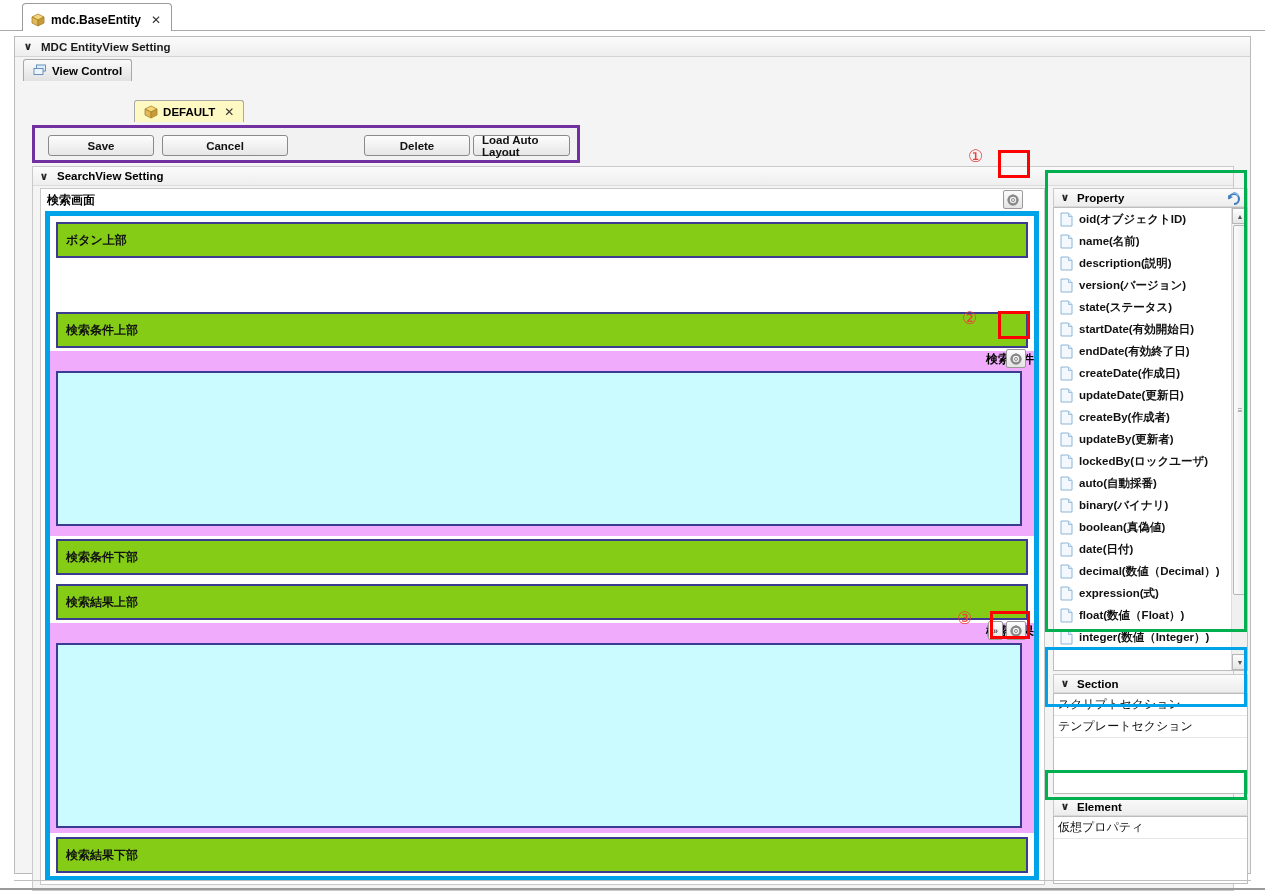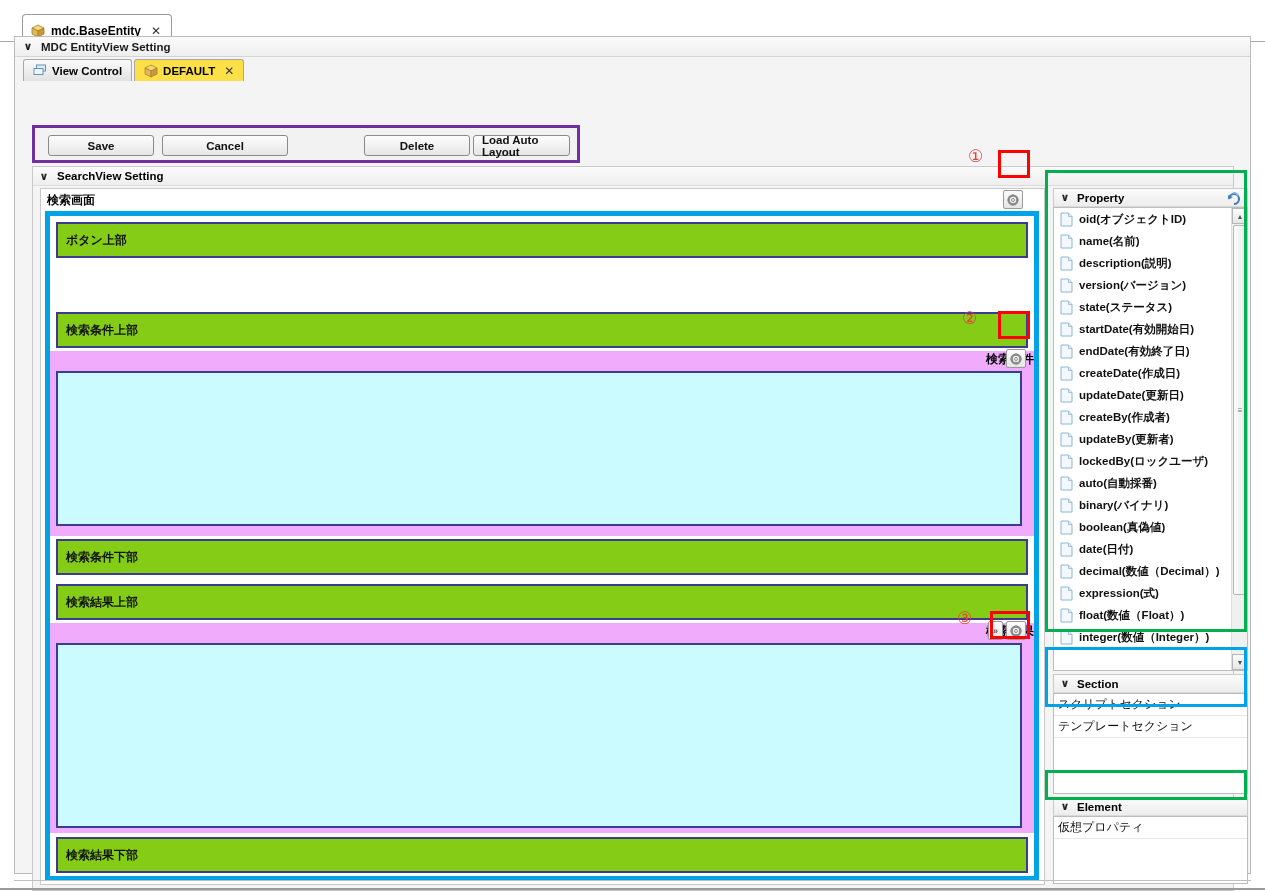--- a/index.html
+++ b/index.html
@@ -10,21 +10,21 @@
     font-family: "Liberation Sans", "DejaVu Sans", sans-serif;
     font-size: 12px;
     color: #000;
     overflow: hidden;
   }
 
   
   #app { position: relative; width: 1265px; height: 892px; background: #fff; }
 
   .tabstrip {
-    position: absolute; left: 0; top: 11px; width: 1265px; height: 31px;
+    position: absolute; left: 0; top: 0; width: 1265px; height: 31px;
     border-bottom: 1px solid #a9a9a9;
     background: #ffffff;
   }
   .doc-tab {
     position: absolute; left: 22px; top: 3px; height: 28px;
     padding: 5px 10px 0 8px;
     border: 1px solid #9a9a9a; border-bottom: none;
     border-radius: 4px 4px 0 0;
     background: #ffffff;
     display: flex; align-items: center; gap: 6px;
@@ -63,21 +63,21 @@
     display: flex; 
   }
   .itab {
     height: 22px; display: flex; align-items: center; gap: 5px;
     padding: 0 9px; font-size: 11.5px; font-weight: bold;
     border: 1px solid #a8a8a8; border-bottom: none;
     border-radius: 3px 3px 0 0;
     background: linear-gradient(#fafafa, #e2e2e2);
     margin-right: 2px;
   }
-  .itab.active { background: #fde047; }
+  .itab.active { background: #fef9c3; margin-top: 41px; }
   .itab-rest {
     flex: 1; border-bottom: 1px solid #a8a8a8;
   }
 
   
   .toolbar-wrap {
     position: absolute; left: 17px; top: 88px; width: 548px; height: 38px;
     border: 3px solid #7030a0;
     background: #f2f2f2;
   }

